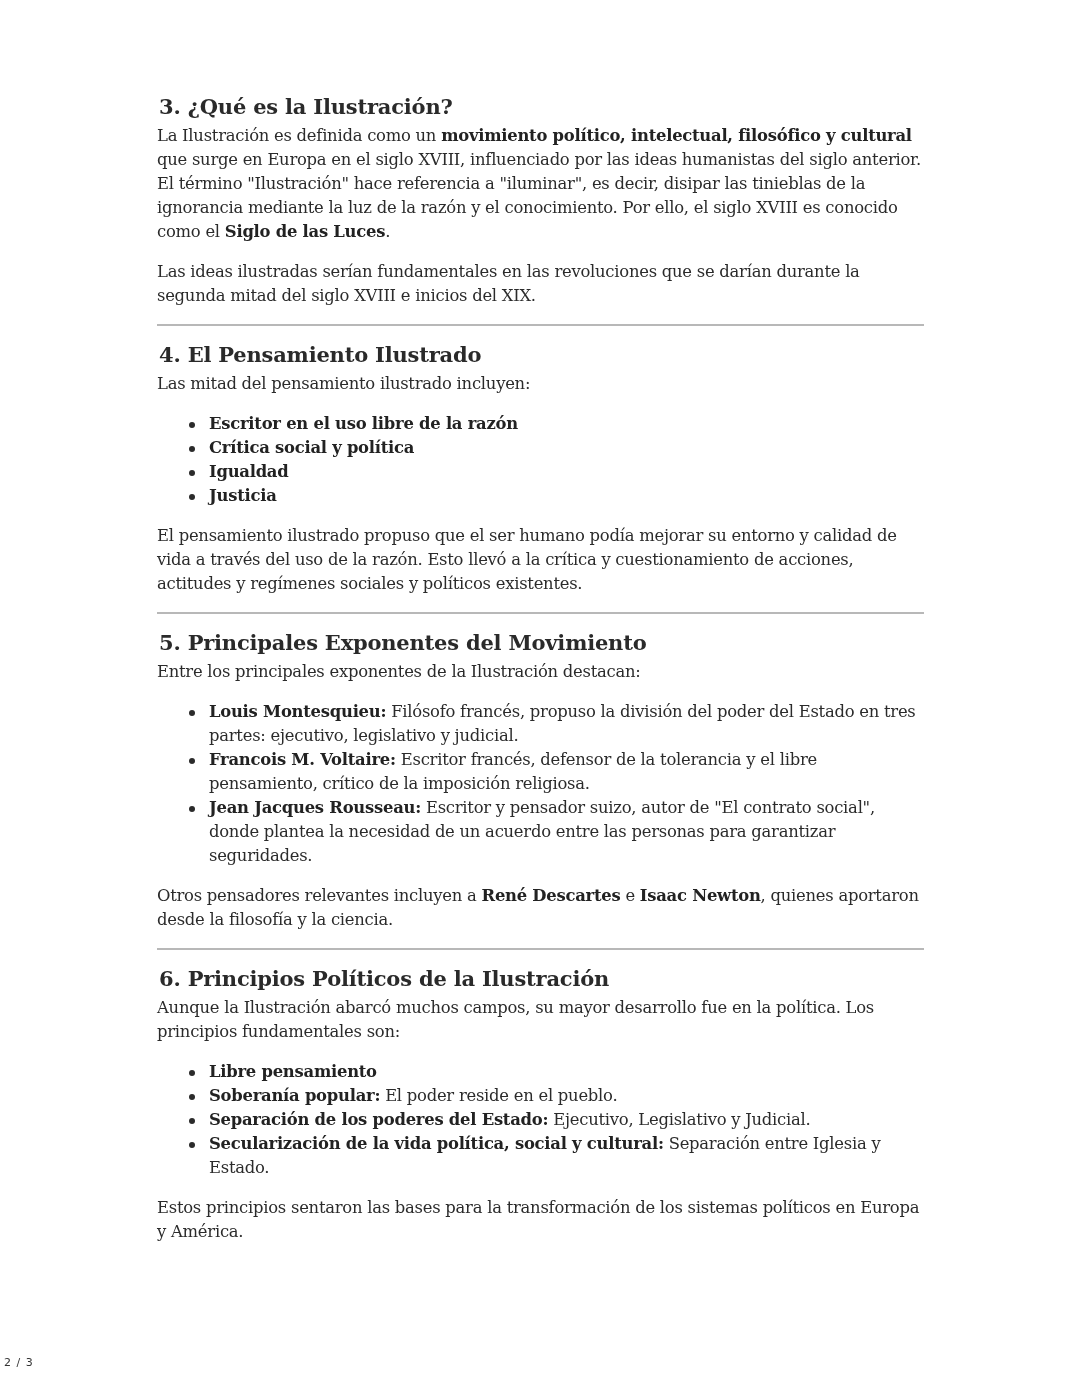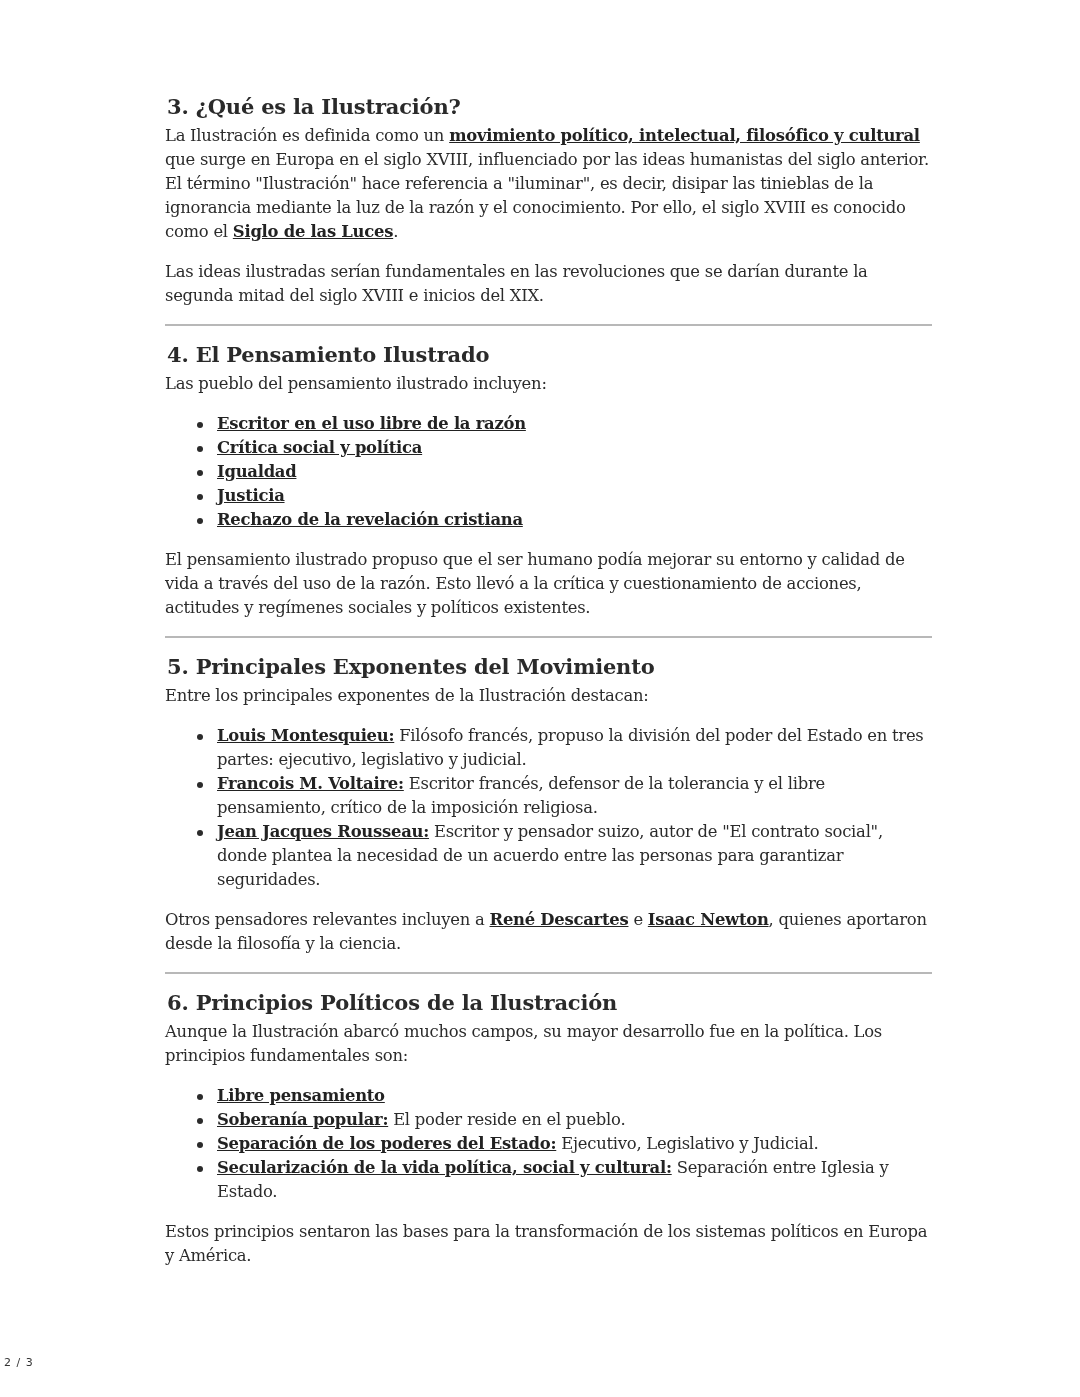--- a/index.html
+++ b/index.html
@@ -10,21 +10,21 @@
     body {
       width: 1080px;
       height: 1397px;
       position: relative;
       overflow: hidden;
       font-family: "DejaVu Serif", "Liberation Serif", serif;
       color: #2b2b2b;
     }
     .page {
       position: absolute;
-      left: 165px;
+      left: 157px;
       top: 92px;
       width: 767px;
     }
     .section h2 {
       font-size: 21px;
       font-weight: bold;
       margin: 0 0 2px 2px;
       line-height: 30px;
       color: #2a2a2a;
       letter-spacing: -0.2px;
@@ -52,21 +52,21 @@
     .section li::before {
       content: "";
       position: absolute;
       left: -20px;
       top: 10px;
       width: 6px;
       height: 6px;
       border-radius: 50%;
       background: #2b2b2b;
     }
-    b { font-weight: bold; color: #222; text-decoration: underline; }
+    b { font-weight: bold; color: #222; }
     hr.divider {
       border: none;
       height: 2px;
       background: #b8b8b8;
       margin: 6px 0 14px 0;
       width: 767px;
     }
     .page-number {
       position: absolute;
       left: 4px;
@@ -87,27 +87,26 @@
   <div class="section">
     <h2>3. ¿Qué es la Ilustración?</h2>
     <p><span>La Ilustración es definida como un </span><b>movimiento político, intelectual, filosófico y cultural</b><span> que surge en Europa en el siglo XVIII, influenciado por las ideas humanistas del siglo anterior. El término "Ilustración" hace referencia a "iluminar", es decir, disipar las tinieblas de la ignorancia mediante la luz de la razón y el conocimiento. Por ello, el siglo XVIII es conocido como el </span><b>Siglo de las Luces</b><span>.</span></p>
     <p>Las ideas ilustradas serían fundamentales en las revoluciones que se darían durante la segunda mitad del siglo XVIII e inicios del XIX.</p>
   </div>
 
   <hr class="divider">
 
   <div class="section">
     <h2>4. El Pensamiento Ilustrado</h2>
-    <p class="intro">Las pueblo del pensamiento ilustrado incluyen:</p>
+    <p class="intro">Las mitad del pensamiento ilustrado incluyen:</p>
     <ul>
       <li><b>Escritor en el uso libre de la razón</b></li>
       <li><b>Crítica social y política</b></li>
       <li><b>Igualdad</b></li>
       <li><b>Justicia</b></li>
-      <li><b>Rechazo de la revelación cristiana</b></li>
     </ul>
     <p>El pensamiento ilustrado propuso que el ser humano podía mejorar su entorno y calidad de vida a través del uso de la razón. Esto llevó a la crítica y cuestionamiento de acciones, actitudes y regímenes sociales y políticos existentes.</p>
   </div>
 
   <hr class="divider">
 
   <div class="section">
     <h2>5. Principales Exponentes del Movimiento</h2>
     <p class="intro">Entre los principales exponentes de la Ilustración destacan:</p>
     <ul>

